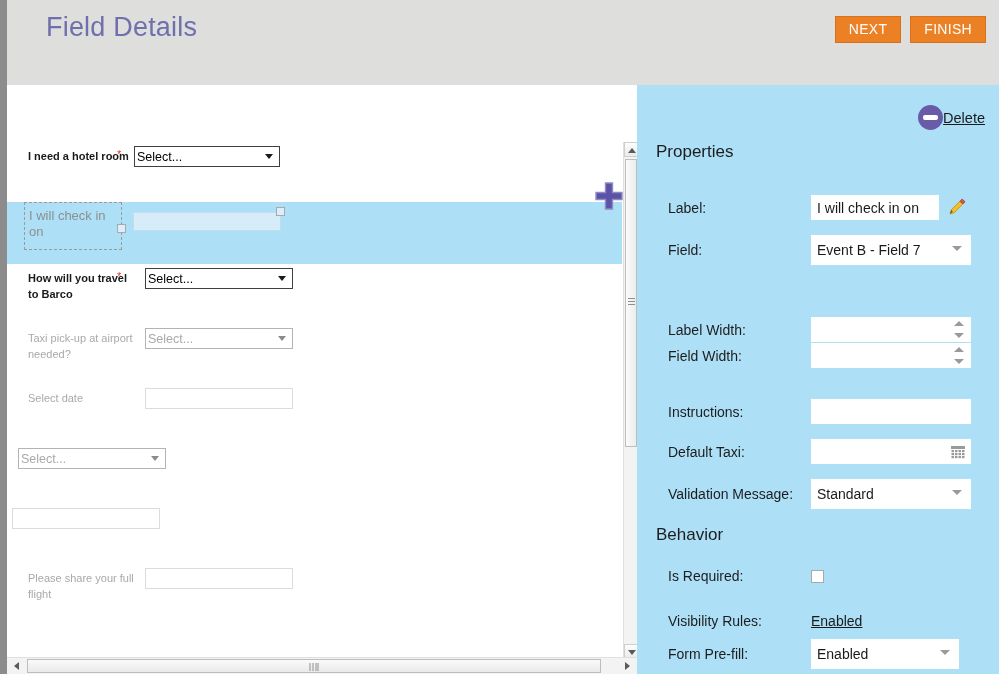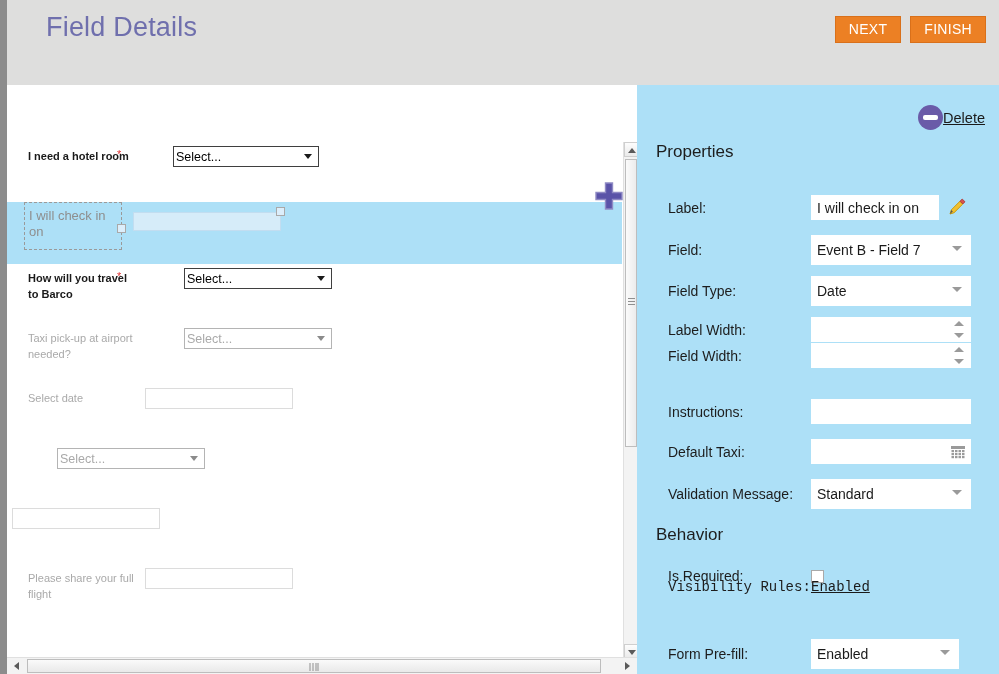--- a/index.html
+++ b/index.html
@@ -113,21 +113,21 @@
     background: #ffffff;
     border: 1px solid #b4b4b4;
     padding: 1px 2px;
     color: #3a3a3a;
     -webkit-appearance: none; appearance: none;
   }
   .fsel.strong {
     border: 1px solid #3f3f3f;
     color: #000;
   }
-  .selwrap { position: relative; display: inline-block; margin-left: 39px; }
+  .selwrap { position: relative; display: inline-block; }
   .selwrap .caret {
     position: absolute; right: 7px; top: 8px;
     width: 0; height: 0;
     border-left: 4px solid transparent;
     border-right: 4px solid transparent;
     border-top: 5px solid #8b8b8b;
     pointer-events: none;
   }
   .selwrap.strong .caret { border-top-color: #1a1a1a; }
   .ftext {
@@ -532,29 +532,20 @@
     <div class="prow" style="top:150px;">
       <div class="plabel">Field:</div>
       <div class="pfield psel-wrap">
         <select class="psel">
           <option>Event B - Field 7</option>
         </select>
         <span class="pcaret"></span>
       </div>
     </div>
 
-    <div class="prow" style="top:191px;">
-      <div class="plabel">Field Type:</div>
-      <div class="pfield psel-wrap">
-        <select class="psel">
-          <option>Date</option>
-        </select>
-        <span class="pcaret"></span>
-      </div>
-    </div>
 
     <div class="prow" style="top:232px;">
       <div class="plabel">Label Width:</div>
       <div class="pfield">
         <div class="pnum">
           <span class="spin">
             <span class="up"></span>
             <span class="dn"></span>
           </span>
         </div>
@@ -618,21 +609,21 @@
 
     <div class="sec-title behav-t">Behavior</div>
 
     <div class="prow" style="top:483px;">
       <div class="plabel">Is Required:</div>
       <div class="pfield">
         <div class="chk"></div>
       </div>
     </div>
 
-    <div class="prow" style="top:493px;font-family:Liberation Mono, monospace;">
+    <div class="prow" style="top:527px;">
       <div class="plabel">Visibility Rules:</div>
       <div class="pfield">
         <span class="plink">Enabled</span>
       </div>
     </div>
 
     <div class="prow" style="top:554px;">
       <div class="plabel">Form Pre-fill:</div>
       <div class="pfield psel-wrap">
         <select class="psel" style="width:148px;">

